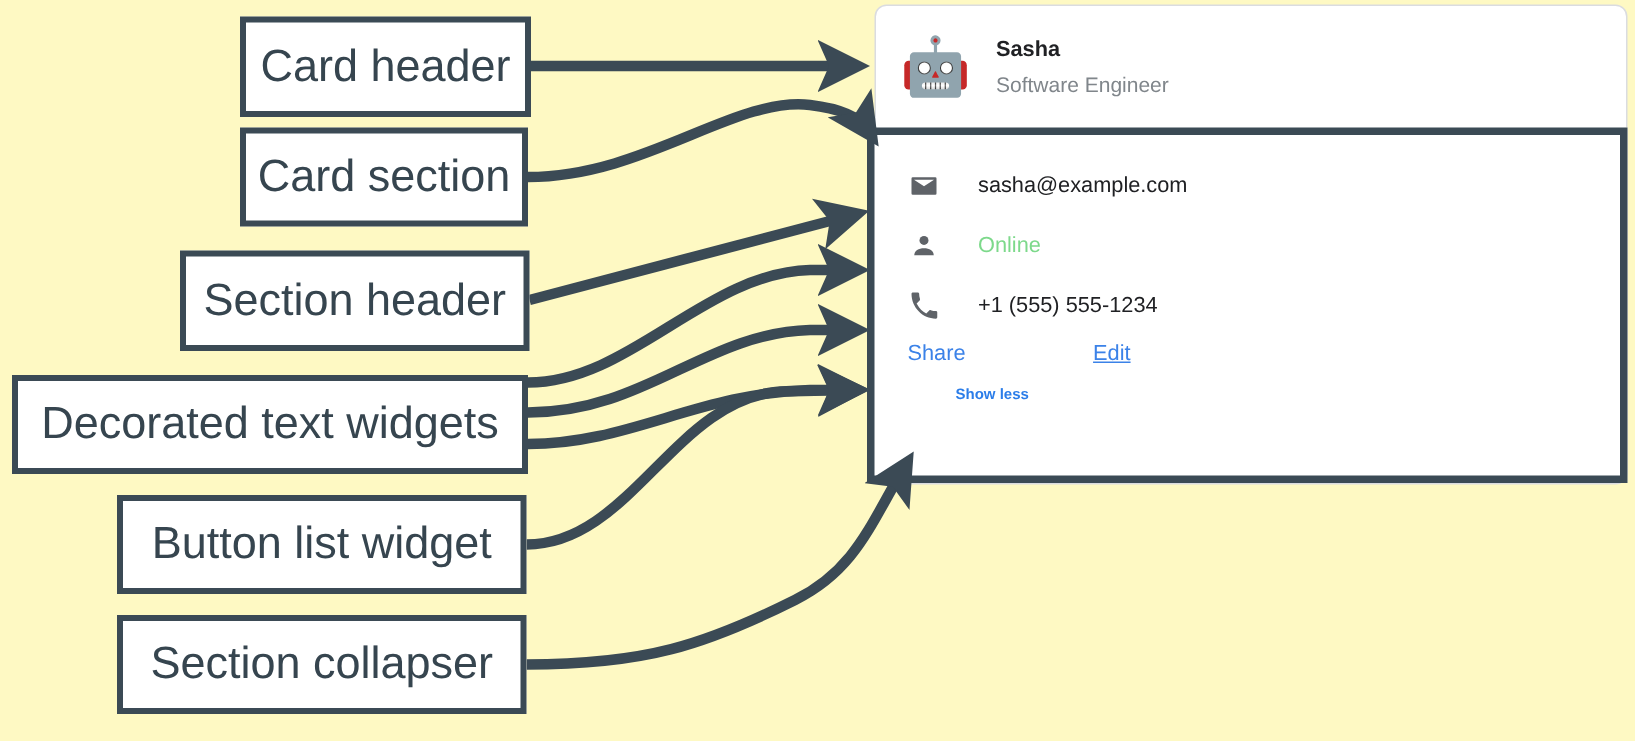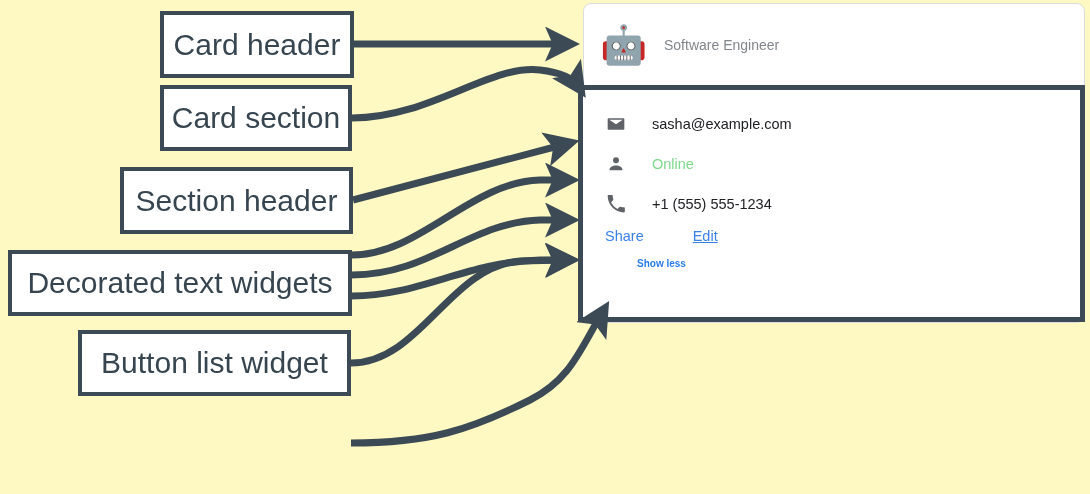--- a/index.html
+++ b/index.html
@@ -129,20 +129,21 @@
     margin-left: 25px;
     font-size: 14.5px;
     color: #202124;
   }
   .dt-text.status { color: #7dd98b; }
 
   .button-list {
     display: flex;
     align-items: center;
     margin-top: 4px;
+    gap: 36px;
   }
   .btn-link {
     font-size: 14.5px;
     color: #3b82e8;
     background: none;
     border: none;
     padding: 0;
     font-family: "Liberation Sans", sans-serif;
     cursor: pointer;
   }
@@ -201,25 +202,29 @@
   </div>
 
   <div class="anno-box" style="left:8px; top:250px; width:344px; height:66px;">
     <span>Decorated text widgets</span>
   </div>
 
   <div class="anno-box" style="left:78px; top:330px; width:273px; height:66px;">
     <span>Button list widget</span>
   </div>
 
+  <div class="anno-box" style="left:78px; top:410px; width:273px; height:66px;">
+    <span>Section collapser</span>
+  </div>
 
   <div id="card">
     <div class="card-header">
       <div class="avatar">🤖</div>
       <div class="header-text">
+        <div class="header-title">Sasha</div>
         <div class="header-subtitle">Software Engineer</div>
       </div>
     </div>
   </div>
 
   <div id="card-section">
     <div class="section-inner">
 
 
       

